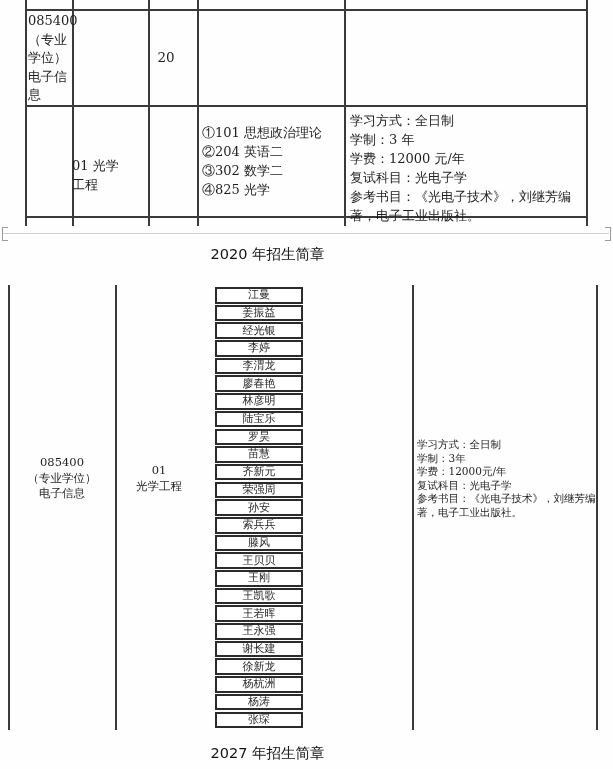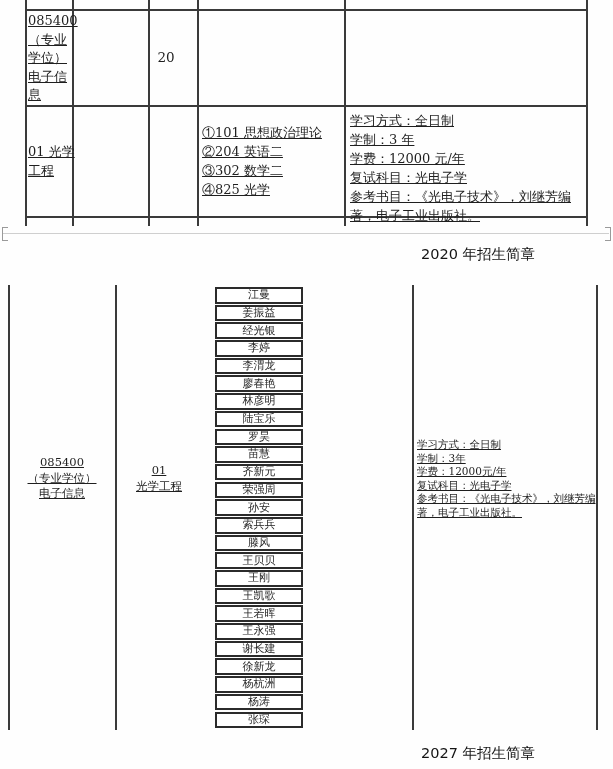--- a/index.html
+++ b/index.html
@@ -2,37 +2,37 @@
 <html><head>
 <meta charset="utf-8">
 <style>
   html,body{margin:0;padding:0;}
   body{
     width:613px;height:769px;position:relative;background:#fefefe;
     font-family:"DejaVu Serif","Liberation Serif",serif;
     color:#1f1f1f;overflow:hidden;
   }
   .abs{position:absolute;}
-  .pre{white-space:pre;text-decoration:underline;}
+  .pre{white-space:pre;}
   
   .bline{position:absolute;background:#3a3a3a;}
   
   #t2020{left:25px;top:0;width:563px;height:226px;}
   #t2020 .txt{font-size:13px;line-height:19px;}
   .quota-box{left:125px;top:11px;width:32px;height:92px;display:flex;align-items:center;justify-content:center;font-size:13.5px;}
-  .dir2020{left:3px;top:107px;width:44px;height:107px;display:flex;align-items:center;}
+  .dir2020{left:3px;top:121px;width:44px;height:107px;display:flex;align-items:center;padding-left:44px;}
   .subj2020{left:177px;top:107px;width:141px;height:107px;display:flex;flex-direction:column;justify-content:center;line-height:20px;}
   .info2020{left:325px;top:111px;width:236px;line-height:20px;}
   
   .sep-line{left:3px;top:233px;width:606px;height:1px;background:#cfcfcf;}
   .sep-bracket{top:227px;width:5px;height:12px;border-top:1px solid #9a9a9a;border-bottom:1px solid #9a9a9a;}
   .sep-bracket.l{left:2px;border-left:1px solid #9a9a9a;}
   .sep-bracket.r{right:2px;border-right:1px solid #9a9a9a;}
   
-  .caption{left:0;width:535px;text-align:right;font-size:14.5px;color:#141414;
+  .caption{left:0;width:535px;text-align:center;font-size:14.5px;color:#141414;
     font-family:"DejaVu Sans","Liberation Sans",sans-serif;}
   
   #t2021{left:0;top:285px;width:613px;height:445px;}
   #t2021 .vline{top:0;height:445px;width:2px;}
   .prog2021{left:9px;top:170px;width:106px;text-align:center;font-size:11.5px;line-height:15.5px;}
   .dir2021{left:117px;top:178px;width:84px;text-align:center;font-size:11.5px;line-height:15.5px;}
   .names-col{left:197px;top:2px;width:106px;}
   .name-box{box-sizing:border-box;height:16.6px;margin-bottom:1.1px;border:2px solid #2b2b2b;
     background:#fff;display:flex;align-items:center;justify-content:center;
     font-size:11px;line-height:12px;margin-left:18px;}

